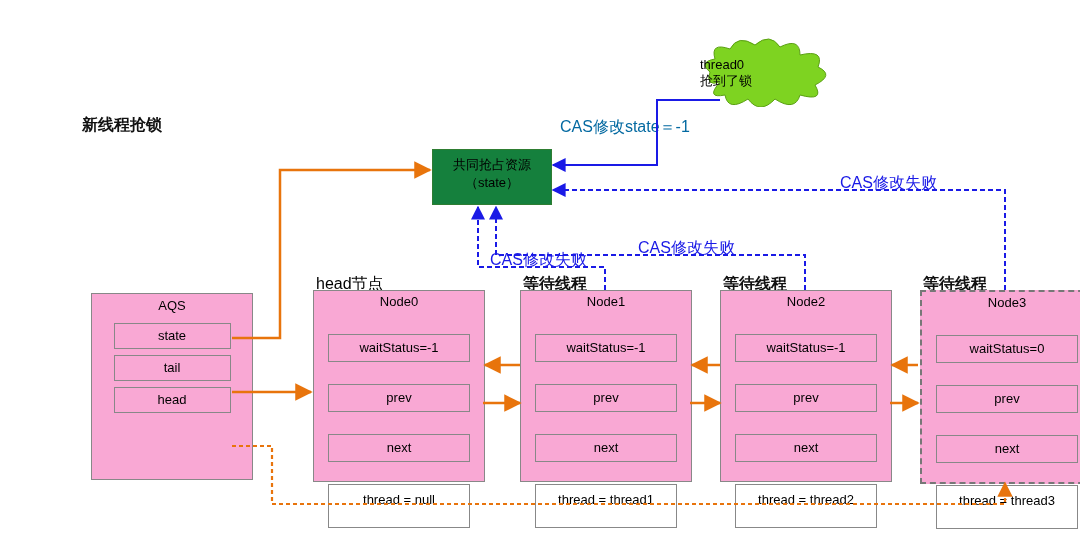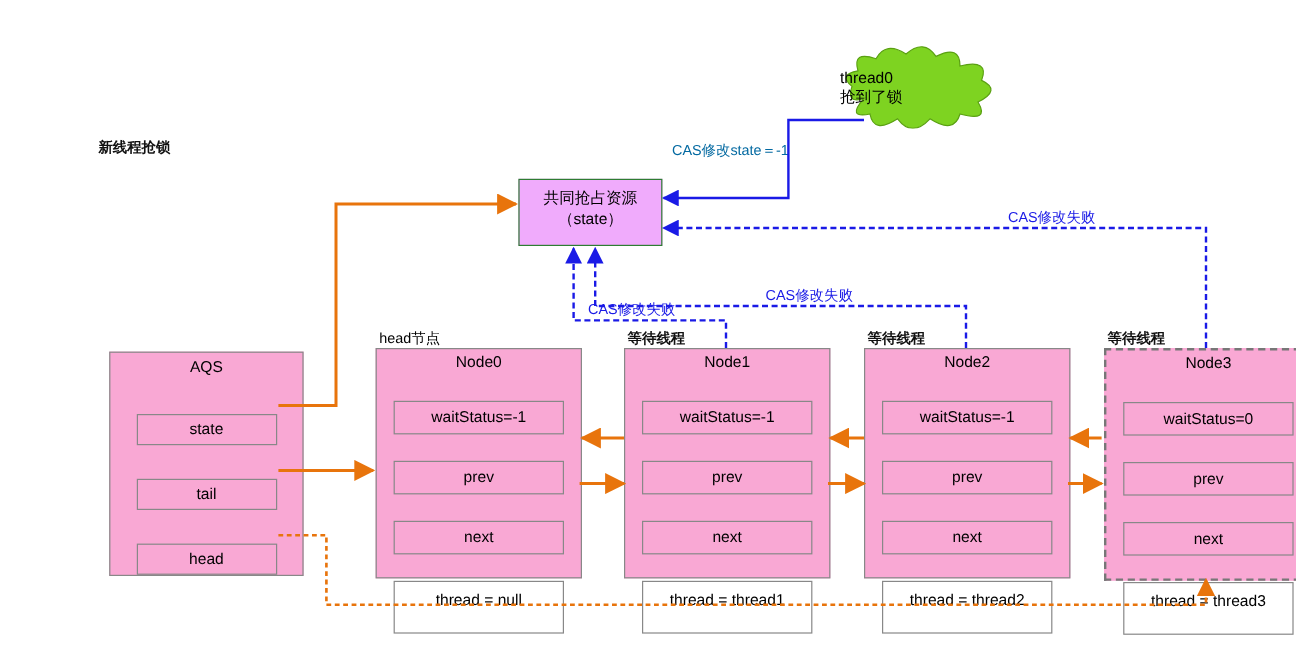--- a/index.html
+++ b/index.html
@@ -1,30 +1,30 @@
 <!DOCTYPE html>
 <html><head>
 <meta charset="utf-8">
 <style>
 body{margin:0;font-family:"Microsoft YaHei",Arial,sans-serif;font-size:13px;background:#fff}
 .stage{position:relative;width:1080px;height:545px;overflow:visible}
 .box{position:absolute;background:#f9a8d4;border:1px solid #888;text-align:center}
 .aqs{left:91px;top:293px;width:160px;height:185px}
 .aqs .ttl{padding:4px 0;font-size:13px}
-.aqs .fld{margin:28px auto;width:115px;height:24px;line-height:24px;border:1px solid #888}
+.aqs .fld{margin:6px auto;width:115px;height:24px;line-height:24px;border:1px solid #888}
 .node{width:170px;height:190px;top:290px}
 .node .ttl{padding:3px 0}
 .node .fld{margin:22px auto;width:140px;height:26px;line-height:26px;border:1px solid #888}
 .node .fld2{margin:6px auto;width:140px;height:36px;line-height:17px;padding-top:6px;border:1px solid #888}
 #n0{left:313px}
 #n1{left:520px}
 #n2{left:720px}
 #n3{left:920px;border:2px dashed #777}
-.lbl{position:absolute;font-size:12px}
-.res{position:absolute;left:432px;top:149px;width:118px;height:48px;background:#f0abfc;border:1px solid #2e7d32;text-align:center;padding-top:6px;line-height:18px}
+.lbl{position:absolute;font-size:16px}
+.res{position:absolute;left:432px;top:149px;width:118px;height:48px;background:#15803d;border:1px solid #2e7d32;text-align:center;padding-top:6px;line-height:18px}
 .cloud{position:absolute;left:700px;top:37px;width:130px;height:70px}
 svg{position:absolute;left:0;top:0;pointer-events:none}
 .anno{font-weight:bold;color:#111}
 </style>
 </head>
 <body>
 
 <div class="stage">
 
 <div class="lbl anno" style="left:82px;top:115px">新线程抢锁</div>

